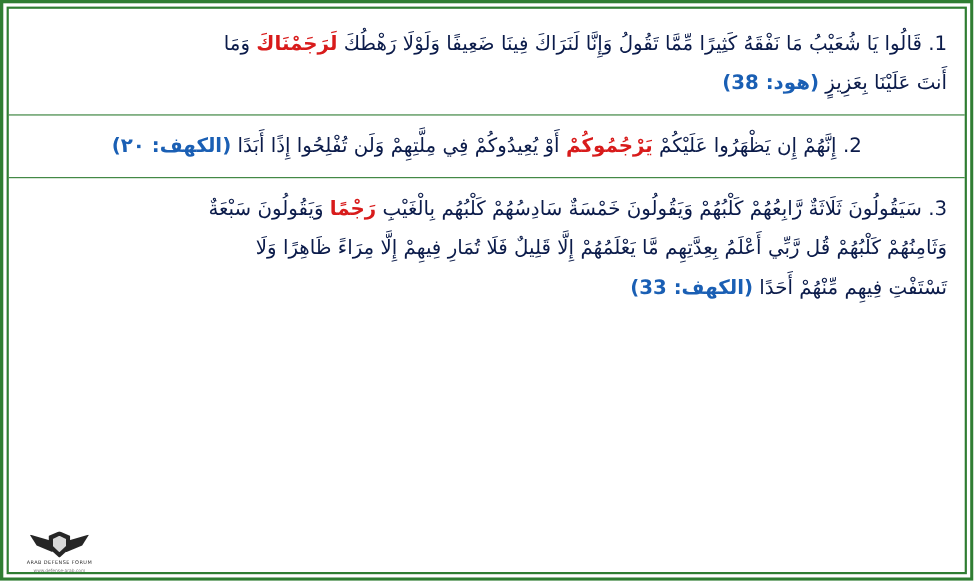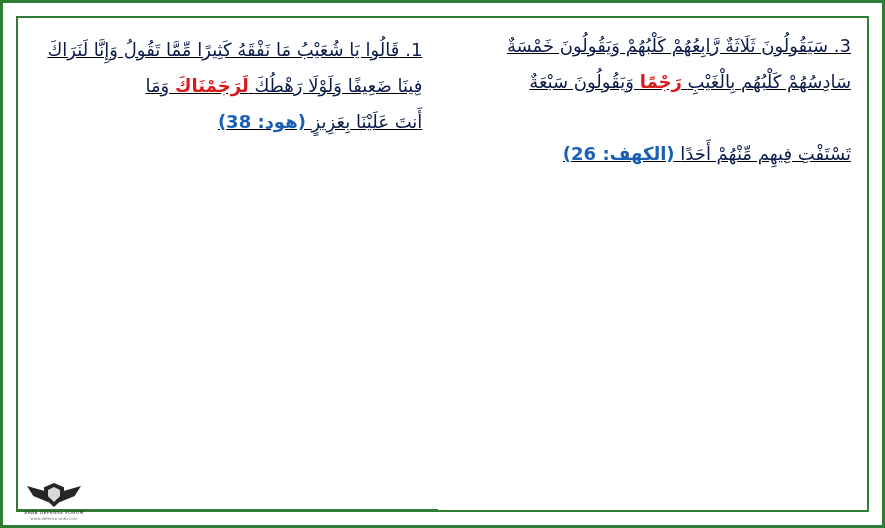--- a/index.html
+++ b/index.html
@@ -20,23 +20,23 @@
     overflow: hidden;
   }
   .inner {
     position: absolute;
     top: 0;
     left: 0;
     right: 0;
     bottom: 0;
     box-sizing: border-box;
     border: 2px solid #2f7d32;
-    margin: 13px;
+    margin: 3px;
     display: flex;
-    text-decoration: underline;
+    flex-direction: column;
   }
   .verse-row {
     direction: rtl;
     text-align: right;
     padding: 10px 16px 10px 16px;
     border-bottom: 1.5px solid #2f7d32;
     color: #0b1b4a;
     font-size: 18px;
     line-height: 2.0;
     box-sizing: border-box;
@@ -133,30 +133,38 @@
     <div class="verse-row v1">
       <span class="num">1.</span>
       <span>قَالُوا يَا شُعَيْبُ مَا نَفْقَهُ كَثِيرًا مِّمَّا تَقُولُ وَإِنَّا لَنَرَاكَ فِينَا ضَعِيفًا وَلَوْلَا رَهْطُكَ</span>
       <span class="hl">لَرَجَمْنَاكَ</span>
       <span>وَمَا</span>
       <br>
       <span>أَنتَ عَلَيْنَا بِعَزِيزٍ</span>
       <span class="ref">(هود: 38)</span>
     </div>
 
+    <div class="verse-row center-line">
+      <span class="num">2.</span>
+      <span>إِنَّهُمْ إِن يَظْهَرُوا عَلَيْكُمْ</span>
+      <span class="hl">يَرْجُمُوكُمْ</span>
+      <span>أَوْ يُعِيدُوكُمْ فِي مِلَّتِهِمْ وَلَن تُفْلِحُوا إِذًا أَبَدًا</span>
+      <span class="ref">(الكهف: ٢٠)</span>
+    </div>
 
     <div class="verse-row">
       <span class="num">3.</span>
       <span>سَيَقُولُونَ ثَلَاثَةٌ رَّابِعُهُمْ كَلْبُهُمْ وَيَقُولُونَ خَمْسَةٌ سَادِسُهُمْ كَلْبُهُم بِالْغَيْبِ</span>
       <span class="hl">رَجْمًا</span>
       <span>وَيَقُولُونَ سَبْعَةٌ</span>
       <br>
+      <span>وَثَامِنُهُمْ كَلْبُهُمْ قُل رَّبِّي أَعْلَمُ بِعِدَّتِهِم مَّا يَعْلَمُهُمْ إِلَّا قَلِيلٌ فَلَا تُمَارِ فِيهِمْ إِلَّا مِرَاءً ظَاهِرًا وَلَا</span>
       <br>
       <span>تَسْتَفْتِ فِيهِم مِّنْهُمْ أَحَدًا</span>
-      <span class="ref">(الكهف: 26)</span>
+      <span class="ref">(الكهف: 33)</span>
     </div>
 
 
 
 
   </div>
 
   <div class="logo">
     <div class="logo-mark">
       <div class="wing-l"></div>

